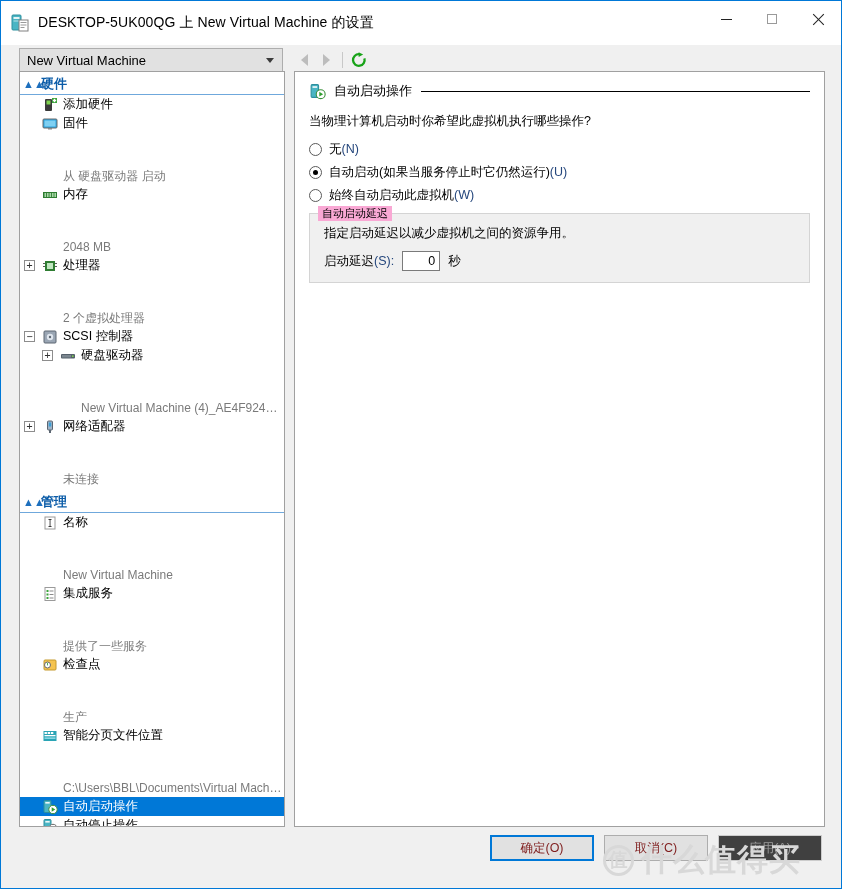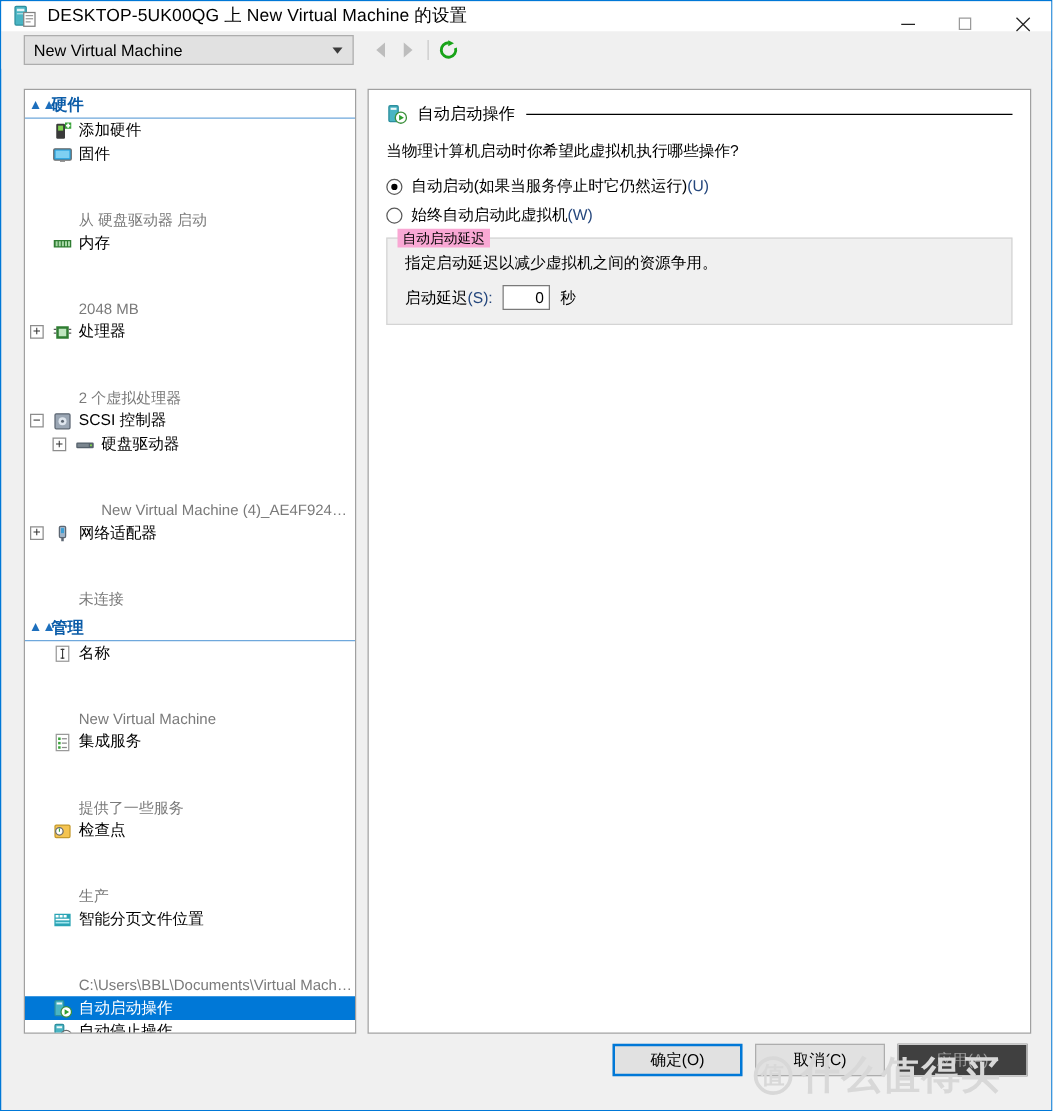--- a/index.html
+++ b/index.html
@@ -18,21 +18,21 @@
     width: 842px;
     height: 889px;
     background: #f0f0f0;
     border: 1px solid #0078d7;
     box-sizing: border-box;
     overflow: hidden;
   }
 
   
   .titlebar {
-    height: 24px;
+    height: 44px;
     background: #ffffff;
     display: flex;
     align-items: center;
     box-sizing: border-box;
     padding-left: 10px;
     position: relative;
   }
   .title-icon {
     width: 18px;
     height: 18px;
@@ -361,21 +361,21 @@
   .btn {
     position: absolute;
     top: 10px;
     width: 104px;
     height: 26px;
     background: #e1e1e1;
     border: 1px solid #adadad;
     box-sizing: border-box;
     font-family: "Liberation Sans", sans-serif;
     font-size: 12.5px;
-    color: #000000;
+    color: #7f1d1d;
     display: flex;
     align-items: center;
     justify-content: center;
   }
   .btn.default {
     border: 2px solid #0078d7;
     background: #e1e1e1;
   }
   .btn.disabled { color: #9a9a9a; background: #404040; border-color: #cccccc; text-align: center; }
   #btn-ok     { left: 489px; }
@@ -687,20 +687,26 @@
               <circle cx="11" cy="10.5" r="4.2" fill="#ffffff" stroke="#3a8f3a" stroke-width="1"></circle>
               <polygon points="9.7,8.3 13.3,10.5 9.7,12.7" fill="#2f9e2f"></polygon>
             </svg>
           </span>
           <span class="dh-title">自动启动操作</span>
           <span class="dh-rule"></span>
         </div>
 
         <div class="question">当物理计算机启动时你希望此虚拟机执行哪些操作?</div>
 
+        <div class="radio-row">
+          <span class="radio"></span>
+          <span class="radio-label">
+            <span>无</span><span class="accel">(N)</span>
+          </span>
+        </div>
 
         <div class="radio-row">
           <span class="radio checked"></span>
           <span class="radio-label">
             <span>自动启动(如果当服务停止时它仍然运行)</span><span class="accel">(U)</span>
           </span>
         </div>
 
         <div class="radio-row">
           <span class="radio"></span>

